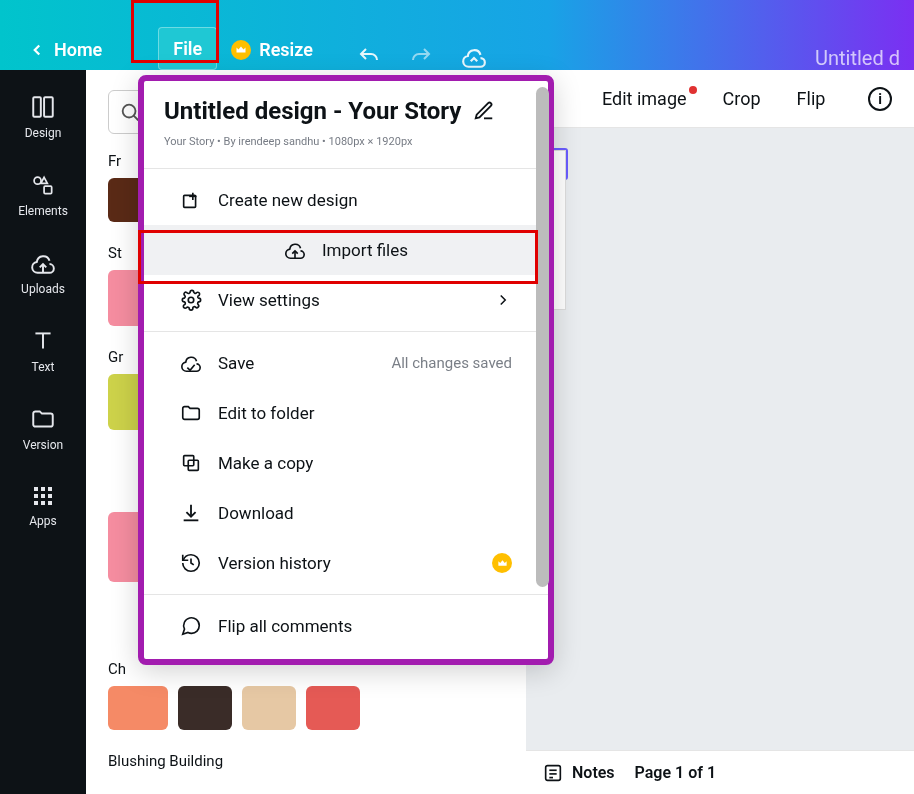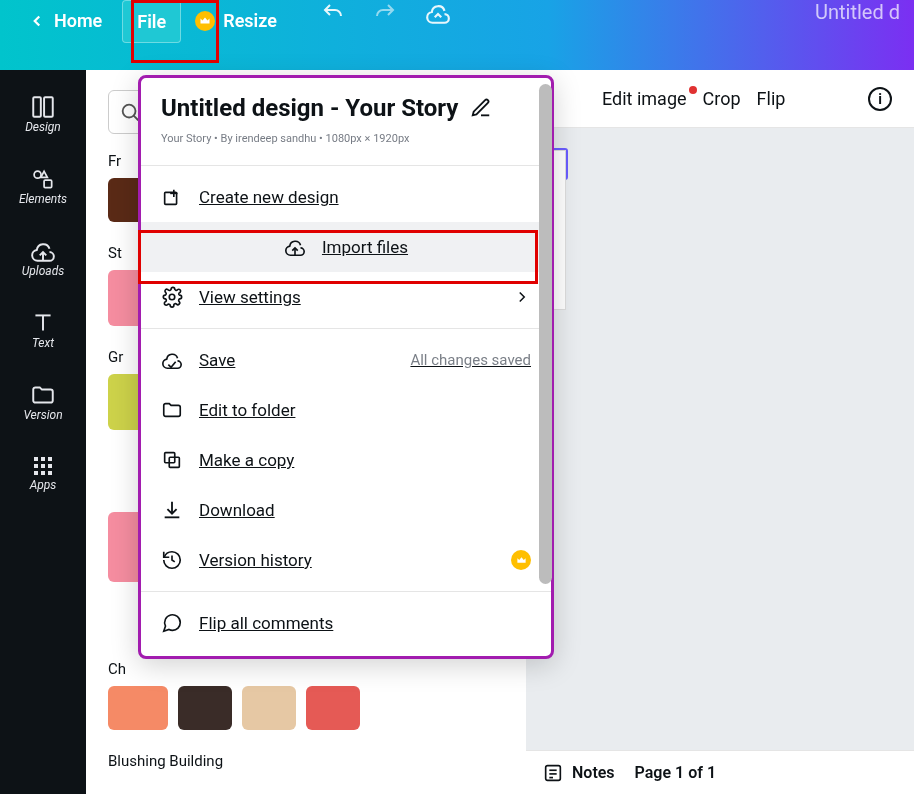--- a/index.html
+++ b/index.html
@@ -7,36 +7,37 @@
     font-family: -apple-system, BlinkMacSystemFont, "Segoe UI", Roboto, Helvetica, Arial, sans-serif;
     width: 914px; height: 794px; overflow: hidden;
     background: #f0f0f0;
     position: relative;
   }
 
   
   .topbar {
     height: 70px;
     background: linear-gradient(90deg, #01c4cc 0%, #18a3e6 60%, #7b2ff2 100%);
-    display: flex; align-items: flex-start;
+    display: flex; align-items: flex-end;
     padding: 0 14px;
     color: #fff;
     font-weight: 600;
     font-size: 18px;
   }
   .topbar .tb-item {
     display: flex; align-items: center; gap: 8px;
     padding: 10px 14px; border-radius: 6px;
     cursor: pointer;
   }
   .topbar .home-btn { margin-right: 6px; }
   .topbar .file-btn {
     background: #1fc8d4;
     border: 1px solid rgba(255,255,255,0.35);
     border-radius: 4px;
+    margin-left: 36px;
   }
   .file-outline {
     position: absolute;
     top: 0px; left: 131px;
     width: 88px; height: 63px;
     border: 3px solid #e00000;
     pointer-events: none;
     z-index: 30;
   }
   .topbar .resize-btn { display:flex; align-items:center; gap:8px; }
@@ -56,22 +57,22 @@
 
   
   .sidebar {
     position: absolute; top: 70px; left: 0; bottom: 0;
     width: 86px; background: #0d1216;
     display:flex; flex-direction:column; align-items:center;
     padding-top: 14px; gap: 12px;
     color: #c9ceda; font-size: 12px;
   }
   .sidebar .side-item {
-    width: 72px; display:flex; flex-direction:column; align-items:center; 
-    padding: 10px 0; border-radius: 6px; cursor:pointer;font-style:italic;
+    width: 72px; display:flex; flex-direction:column; align-items:center; gap:6px;
+    padding: 10px 0; border-radius: 6px; cursor:pointer;
   }
   .sidebar .side-item svg { color:#e5e7ec; }
   .sidebar .side-item span { font-size: 12px; color:#e5e7ec; }
 
   
   .panel {
     position:absolute; top:70px; left:86px; bottom:0; width:440px;
     background:#ffffff; padding:20px 22px;
     font-size:15px; color:#333;
   }
@@ -86,21 +87,21 @@
   .swatch.tan   { background:#e6c8a4; }
   .swatch.red2  { background:#e55a55; }
 
   
   .canvas {
     position:absolute; top:70px; left:526px; right:0; bottom:0;
     background:#e9ecef;
   }
   .toolbar2 {
     background:#fff; height:58px; display:flex; align-items:center;
-    padding: 0 22px; gap:16px; font-size:18px; color:#0d1216;
+    padding: 0 22px; gap:36px; font-size:18px; color:#0d1216;
     border-bottom:1px solid #e5e5e5;
   }
   .toolbar2 .btn2 { cursor:pointer; display:flex; align-items:center; gap:4px; position:relative; }
   .red-dot { width:8px; height:8px; background:#e03131; border-radius:50%; position:absolute; top:-2px; right:-10px; }
   .info-circle { width:24px; height:24px; border:2px solid #0d1216; border-radius:50%; display:flex; align-items:center; justify-content:center; font-weight:700; font-size:14px; margin-left:auto; }
   .art {
     position:absolute; top:80px; left:10px;
     width:30px; height:160px; background:#fff; border:1px solid #ddd;
   }
   .art-sel {
@@ -112,40 +113,39 @@
     position:absolute; bottom:0; left:0; right:0; height:44px;
     background:#fff; border-top:1px solid #e5e5e5;
     display:flex; align-items:center; gap:20px; padding:0 16px;
     font-size:16px; color:#0d1216; font-weight:600;
   }
   .bottom-bar .notes { display:flex; align-items:center; gap:8px; cursor:pointer; }
 
   
   .dropdown {
     position:absolute; top:75px; left:138px;
-    width:416px; background:#fff; border:3px solid #a21caf;
+    width:416px; background:#fff; border:6px solid #a21caf;
     border-radius:8px; box-shadow:0 6px 28px rgba(0,0,0,0.18);
     padding: 16px 0 8px 0;
     z-index:20;
   }
   .dropdown::-webkit-scrollbar { width:14px; }
   .dd-thumb {
     position:absolute; top:6px; right:-1px; width:13px; height:500px;
     background:#bcbcbc; border-radius:8px;
   }
   .dd-header { padding: 0 20px 14px 20px; }
   .dd-title-row { display:flex; align-items:center; gap:12px; }
   .dd-title { font-size:24px; font-weight:700; color:#0d1216; }
   .dd-sub { color:#777c85; font-size:11px; margin-top:10px; }
   .dd-sep { height:1px; background:#e5e5e5; margin:6px 0; }
   .dd-item {
     display:flex; align-items:center; gap:16px;
-    padding: 14px 20px; font-size:17px; color:#0d1216; cursor:pointer;
+    padding: 14px 36px; font-size:17px; color:#0d1216; cursor:pointer;
     position:relative;
-    text-decoration:underline;
   }
   .dd-item.hov { background:#f0f1f3;justify-content:center; }
   .dd-item .right { margin-left:auto; color:#7a7f87; font-size:15px; display:flex; align-items:center; gap:8px; }
   .kbd { border:1px solid #d0d3d8; border-radius:4px; padding:0 8px; font-size:13px; color:#6d727a; }
   .dd-icon { width:22px; height:22px; display:flex; align-items:center; justify-content:center; color:#0d1216; }
   .chevron svg { width:18px; height:18px; }
 
   .import-outline {
     position:absolute; top:230px; left:138px;
     width:400px; height:54px;

